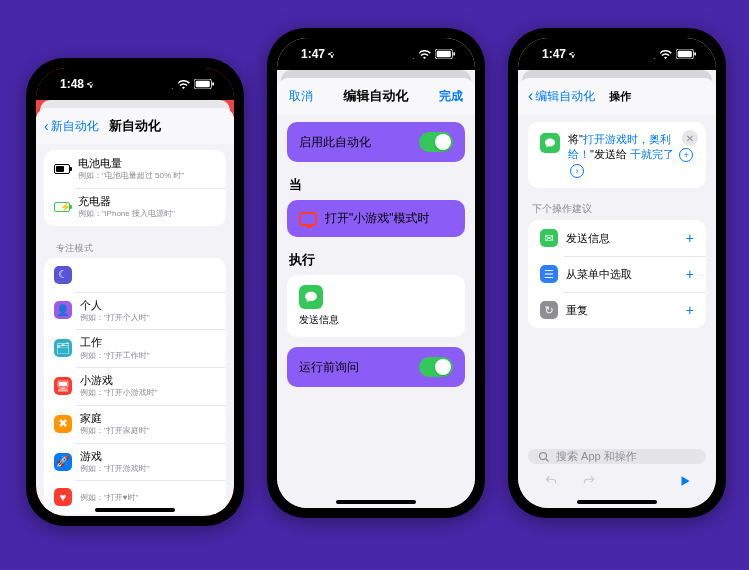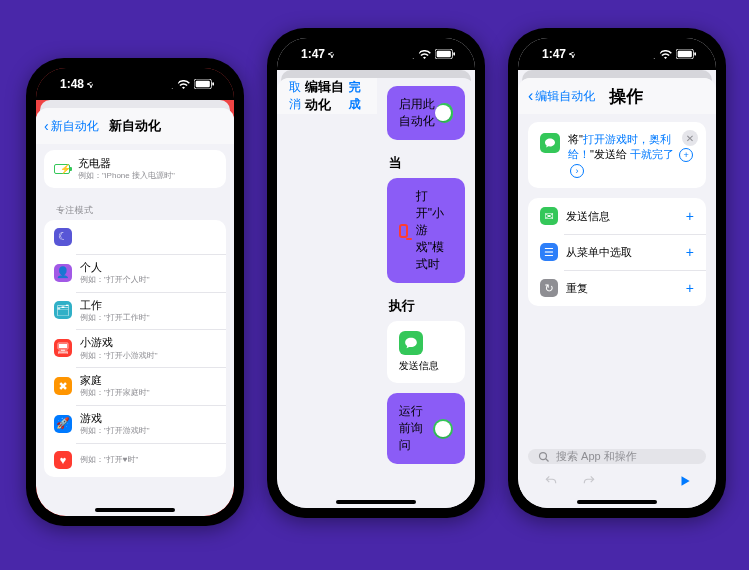--- a/index.html
+++ b/index.html
@@ -99,21 +99,21 @@
   .tools{background:#ff9500;} .rocket{background:#007aff;}
   .heart{background:#ff3b30;}
 
   .home-ind { position:absolute; bottom:4px; left:50%; transform:translateX(-50%);
     width:80px; height:4px; background:#000; border-radius:3px; z-index:5;}
 
   
   .p2 { left: 267px; top: 28px; width: 218px; height: 490px; }
   .p2 .statusbar.top { background:#000; }
   .p2 .sheet-behind{position:absolute;top:32px;left:4px;right:4px;height:20px;background:#d6d6db;border-radius:10px 10px 0 0;z-index:0;}
-  .p2 .sheet{position:absolute;top:40px;left:0;right:0;bottom:0;background:#f2f2f7;border-radius:12px 12px 30px 30px;z-index:1;display:flex;overflow:hidden;}
+  .p2 .sheet{position:absolute;top:40px;left:0;right:0;bottom:0;background:#f2f2f7;border-radius:12px 12px 30px 30px;z-index:1;display:flex;flex-direction:column;overflow:hidden;}
   .nav2{height:36px;display:flex;align-items:center;justify-content:space-between;padding:0 12px;background:#f8f8fa;}
   .nav2 .cancel{color:#007aff;font-size:12px;}
   .nav2 .title{font-size:13px;font-weight:600;}
   .nav2 .done{color:#007aff;font-size:12px;font-weight:600;}
   .p2 .content{flex:1;padding:8px 10px;}
   .card{background:#8b5cf6;border-radius:10px;margin-bottom:10px;overflow:hidden;}
   .cardrow{display:flex;align-items:center;justify-content:space-between;padding:10px 12px;font-size:12px;}
   .switch{width:34px;height:20px;border-radius:10px;position:relative;}
   .switch.on{background:#34c759;}
   .switch .knob{position:absolute;width:16px;height:16px;border-radius:50%;background:#fff;top:2px;box-shadow:0 1px 2px rgba(0,0,0,.2);}
@@ -127,21 +127,21 @@
   .action-lbl{font-size:10px;font-weight:500;}
 
   
   .p3 { left: 508px; top: 28px; width: 218px; height: 490px; }
   .p3 .screen{background:#f2f2f7;}
   .p3 .statusbar{background:#000;}
   .p3 .sheet-behind{position:absolute;top:32px;left:4px;right:4px;height:20px;background:#d6d6db;border-radius:10px 10px 0 0;z-index:0;}
   .p3 .sheet{position:absolute;top:40px;left:0;right:0;bottom:0;background:#f2f2f7;border-radius:12px 12px 30px 30px;z-index:1;display:flex;flex-direction:column;overflow:hidden;}
   .nav3{height:36px;display:flex;align-items:center;padding:0 10px;background:#f8f8fa;}
   .nav3 .back{color:#007aff;font-size:12px;display:flex;align-items:center;gap:2px;}
-  .nav3 .title{font-size:17px;font-weight:600;margin-left:14px;}
+  .nav3 .title{font-size:11px;font-weight:600;margin-left:14px;}
   .p3 .content{flex:1;padding:8px 10px;display:flex;flex-direction:column;}
   .summary{background:#fff;border-radius:10px;padding:10px 12px;display:flex;gap:8px;align-items:flex-start;margin-bottom:10px;position:relative;}
   .summary .msgic{width:20px;height:20px;border-radius:5px;background:#34c759;display:flex;align-items:center;justify-content:center;color:#fff;font-size:12px;flex-shrink:0;margin-top:1px;}
   .summary .txt{font-size:11px;line-height:1.4;flex:1;}
   .summary .blue{color:#007aff;}
   .summary .close{position:absolute;right:8px;top:8px;width:16px;height:16px;border-radius:50%;background:#e5e5ea;color:#8e8e93;font-size:10px;display:flex;align-items:center;justify-content:center;}
   .token{display:inline-flex;align-items:center;justify-content:center;width:14px;height:14px;border-radius:50%;border:1px solid #007aff;color:#007aff;font-size:9px;margin-left:2px;vertical-align:middle;}
   .sugg-hdr{font-size:10px;color:#8e8e93;padding:4px 4px 4px;}
   .sugg-list{background:#fff;border-radius:10px;overflow:hidden;margin-bottom:auto;}
   .sugg-row{display:flex;align-items:center;gap:8px;padding:9px 12px;position:relative;font-size:11px;}
@@ -198,20 +198,31 @@
         <div class="back">
           <span class="chev">‹</span>
           <span>新自动化</span>
         </div>
         <div class="title">新自动化</div>
       </div>
       <div class="content">
         <div class="group">
           <div class="row">
             <div class="ricon">
+                <div class="ic-battery">
+                  <div class="fill"></div>
+                </div>
+              </div>
+            <div class="rtxt">
+                <div class="rtitle">电池电量</div>
+                <div class="rsub">例如："电池电量超过 50% 时"</div>
+              </div>
+          </div>
+          <div class="row">
+            <div class="ricon">
                 <div class="ic-charger">
                   <span class="bolt">⚡</span>
                 </div>
               </div>
             <div class="rtxt">
                 <div class="rtitle">充电器</div>
                 <div class="rsub">例如："iPhone 接入电源时"</div>
               </div>
           </div>
         </div>
@@ -404,20 +415,21 @@
             </div>
           <div class="txt">
             <span>将"</span><span class="blue">打开游戏时，奥利给！</span><span>"发送给</span>
             <span class="blue">干就完了</span>
             <span class="token">+</span>
             <span class="token">›</span>
           </div>
           <div class="close">✕</div>
         </div>
 
+        <div class="sugg-hdr">下个操作建议</div>
         <div class="sugg-list" id="sugg-list">
             <div class="sugg-row">
               <div class="sugg-ic" style="background:#34c759">✉</div>
     <span>发送信息</span>
     <span class="sugg-plus">+</span>
             </div>
             <div class="sugg-row">
               <div class="sugg-ic" style="background:#2d7ff9">☰</div>
     <span>从菜单中选取</span>
     <span class="sugg-plus">+</span>

